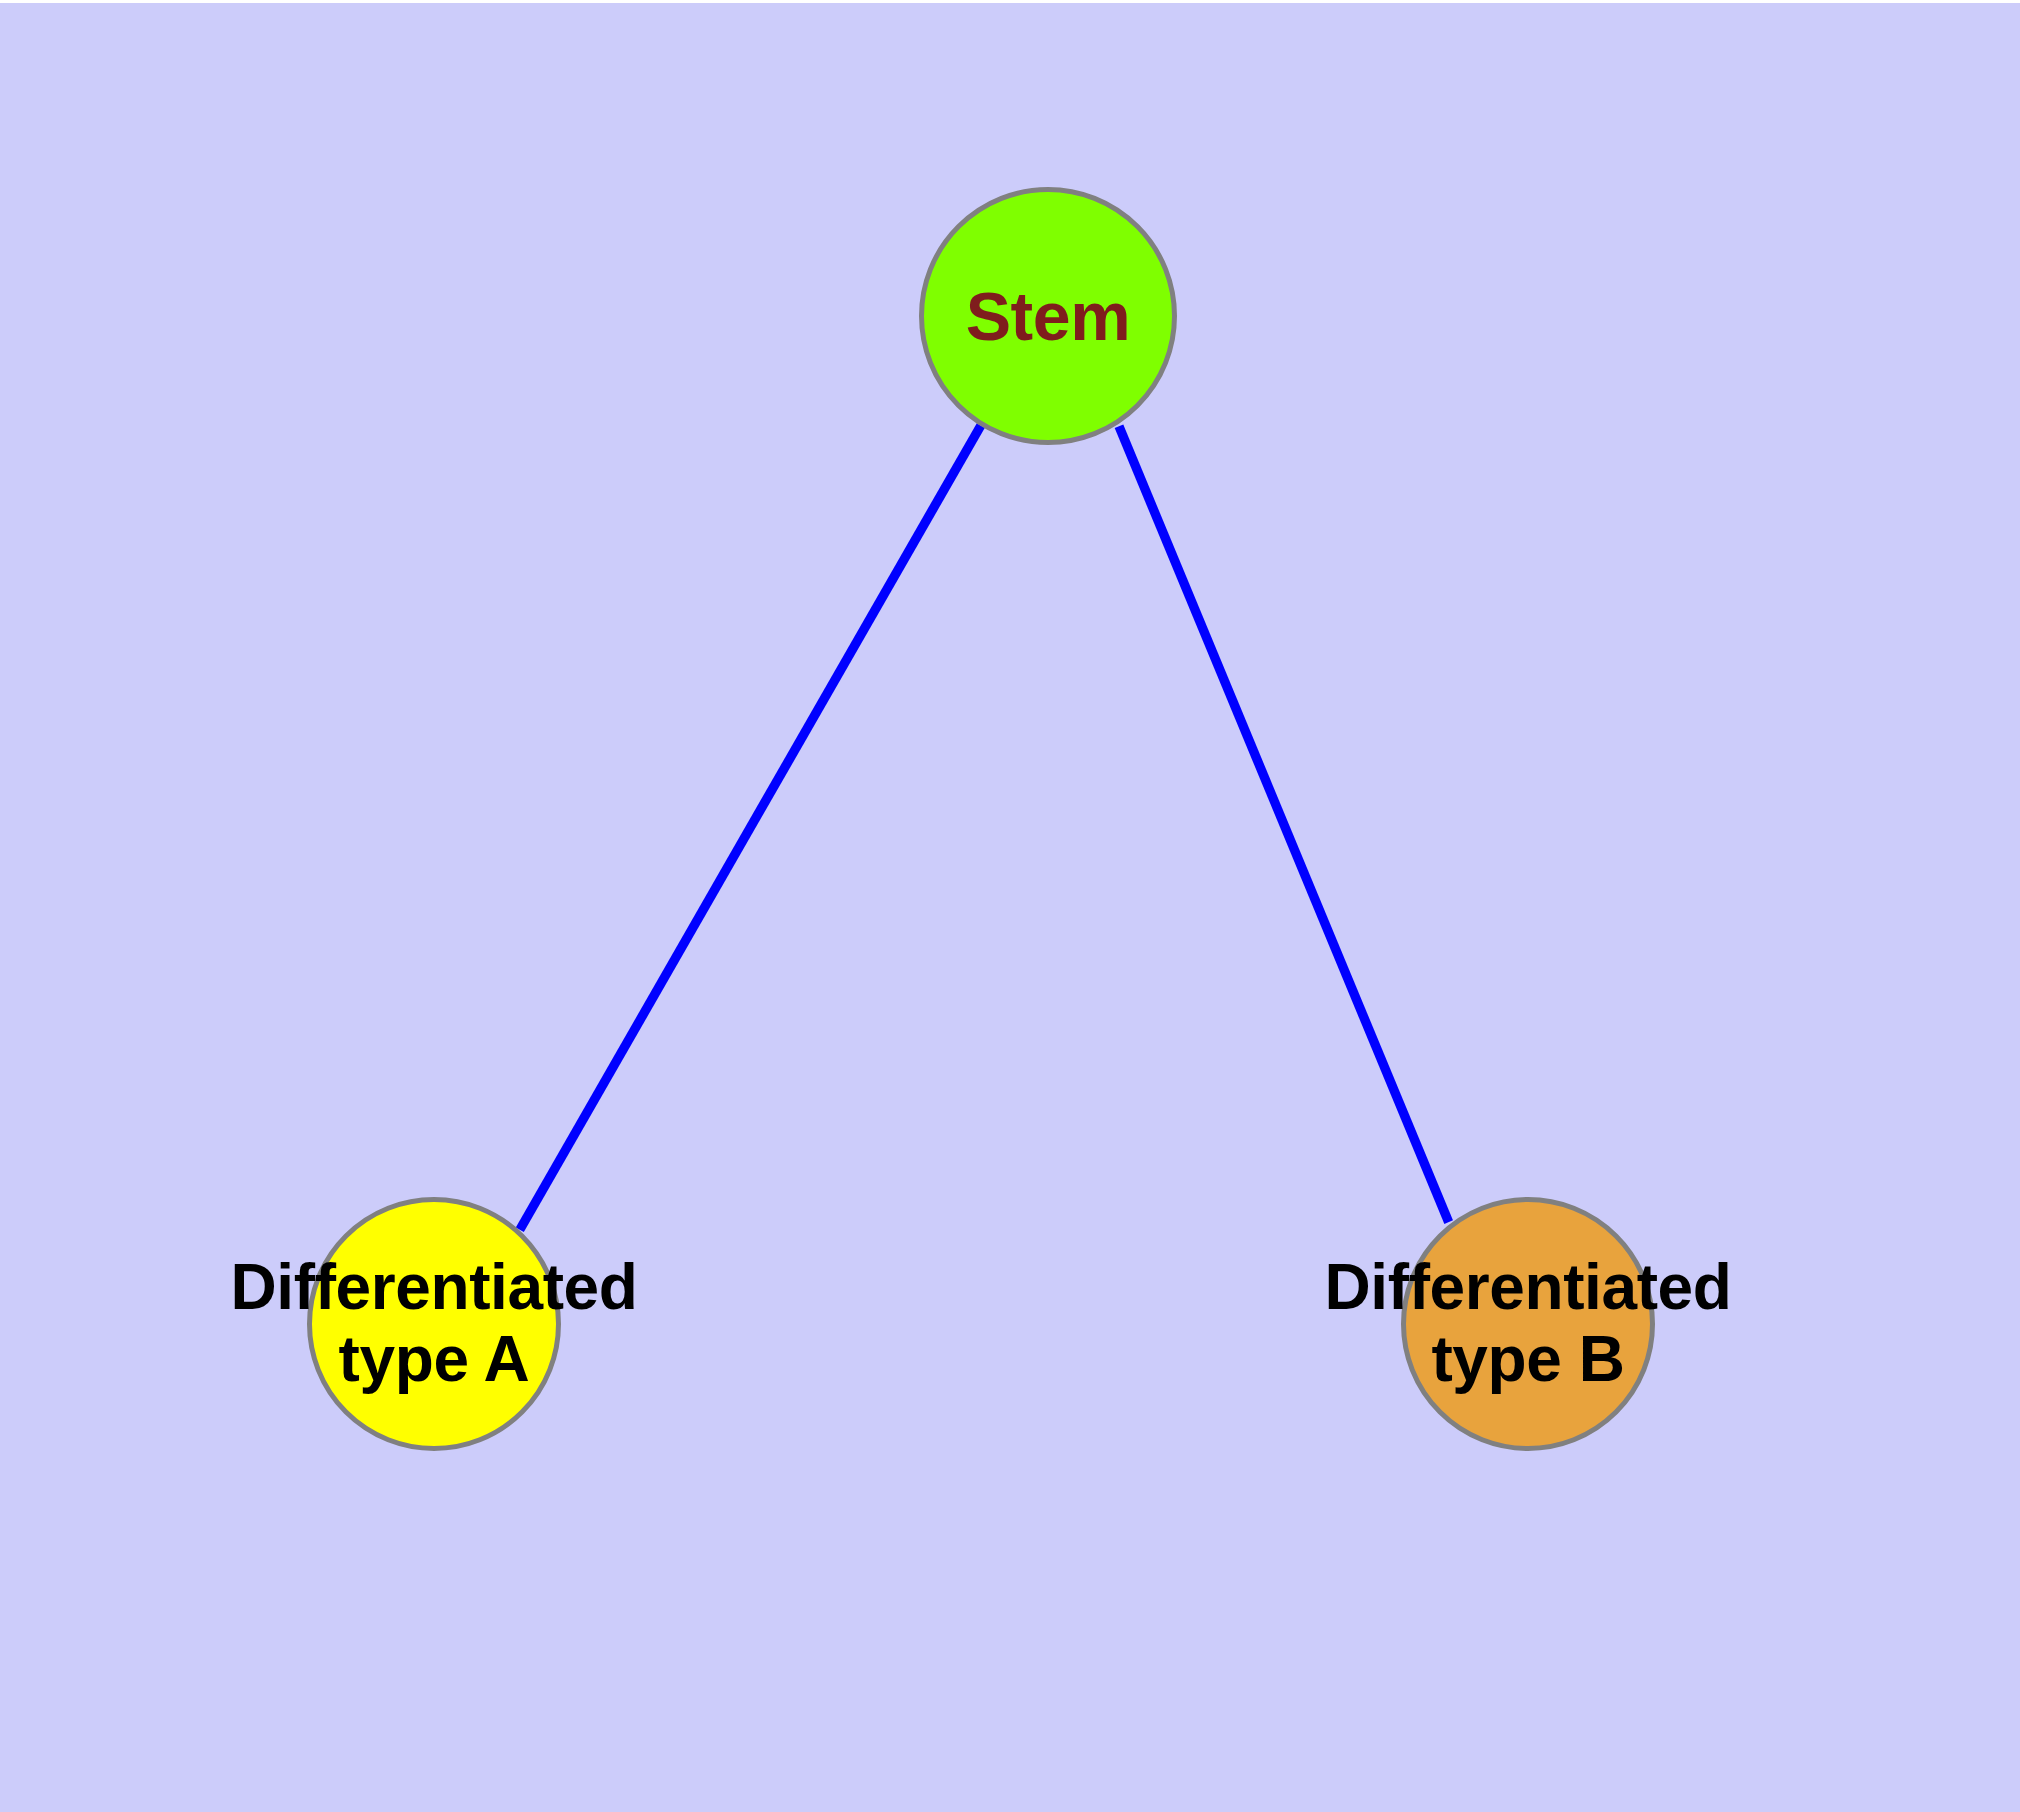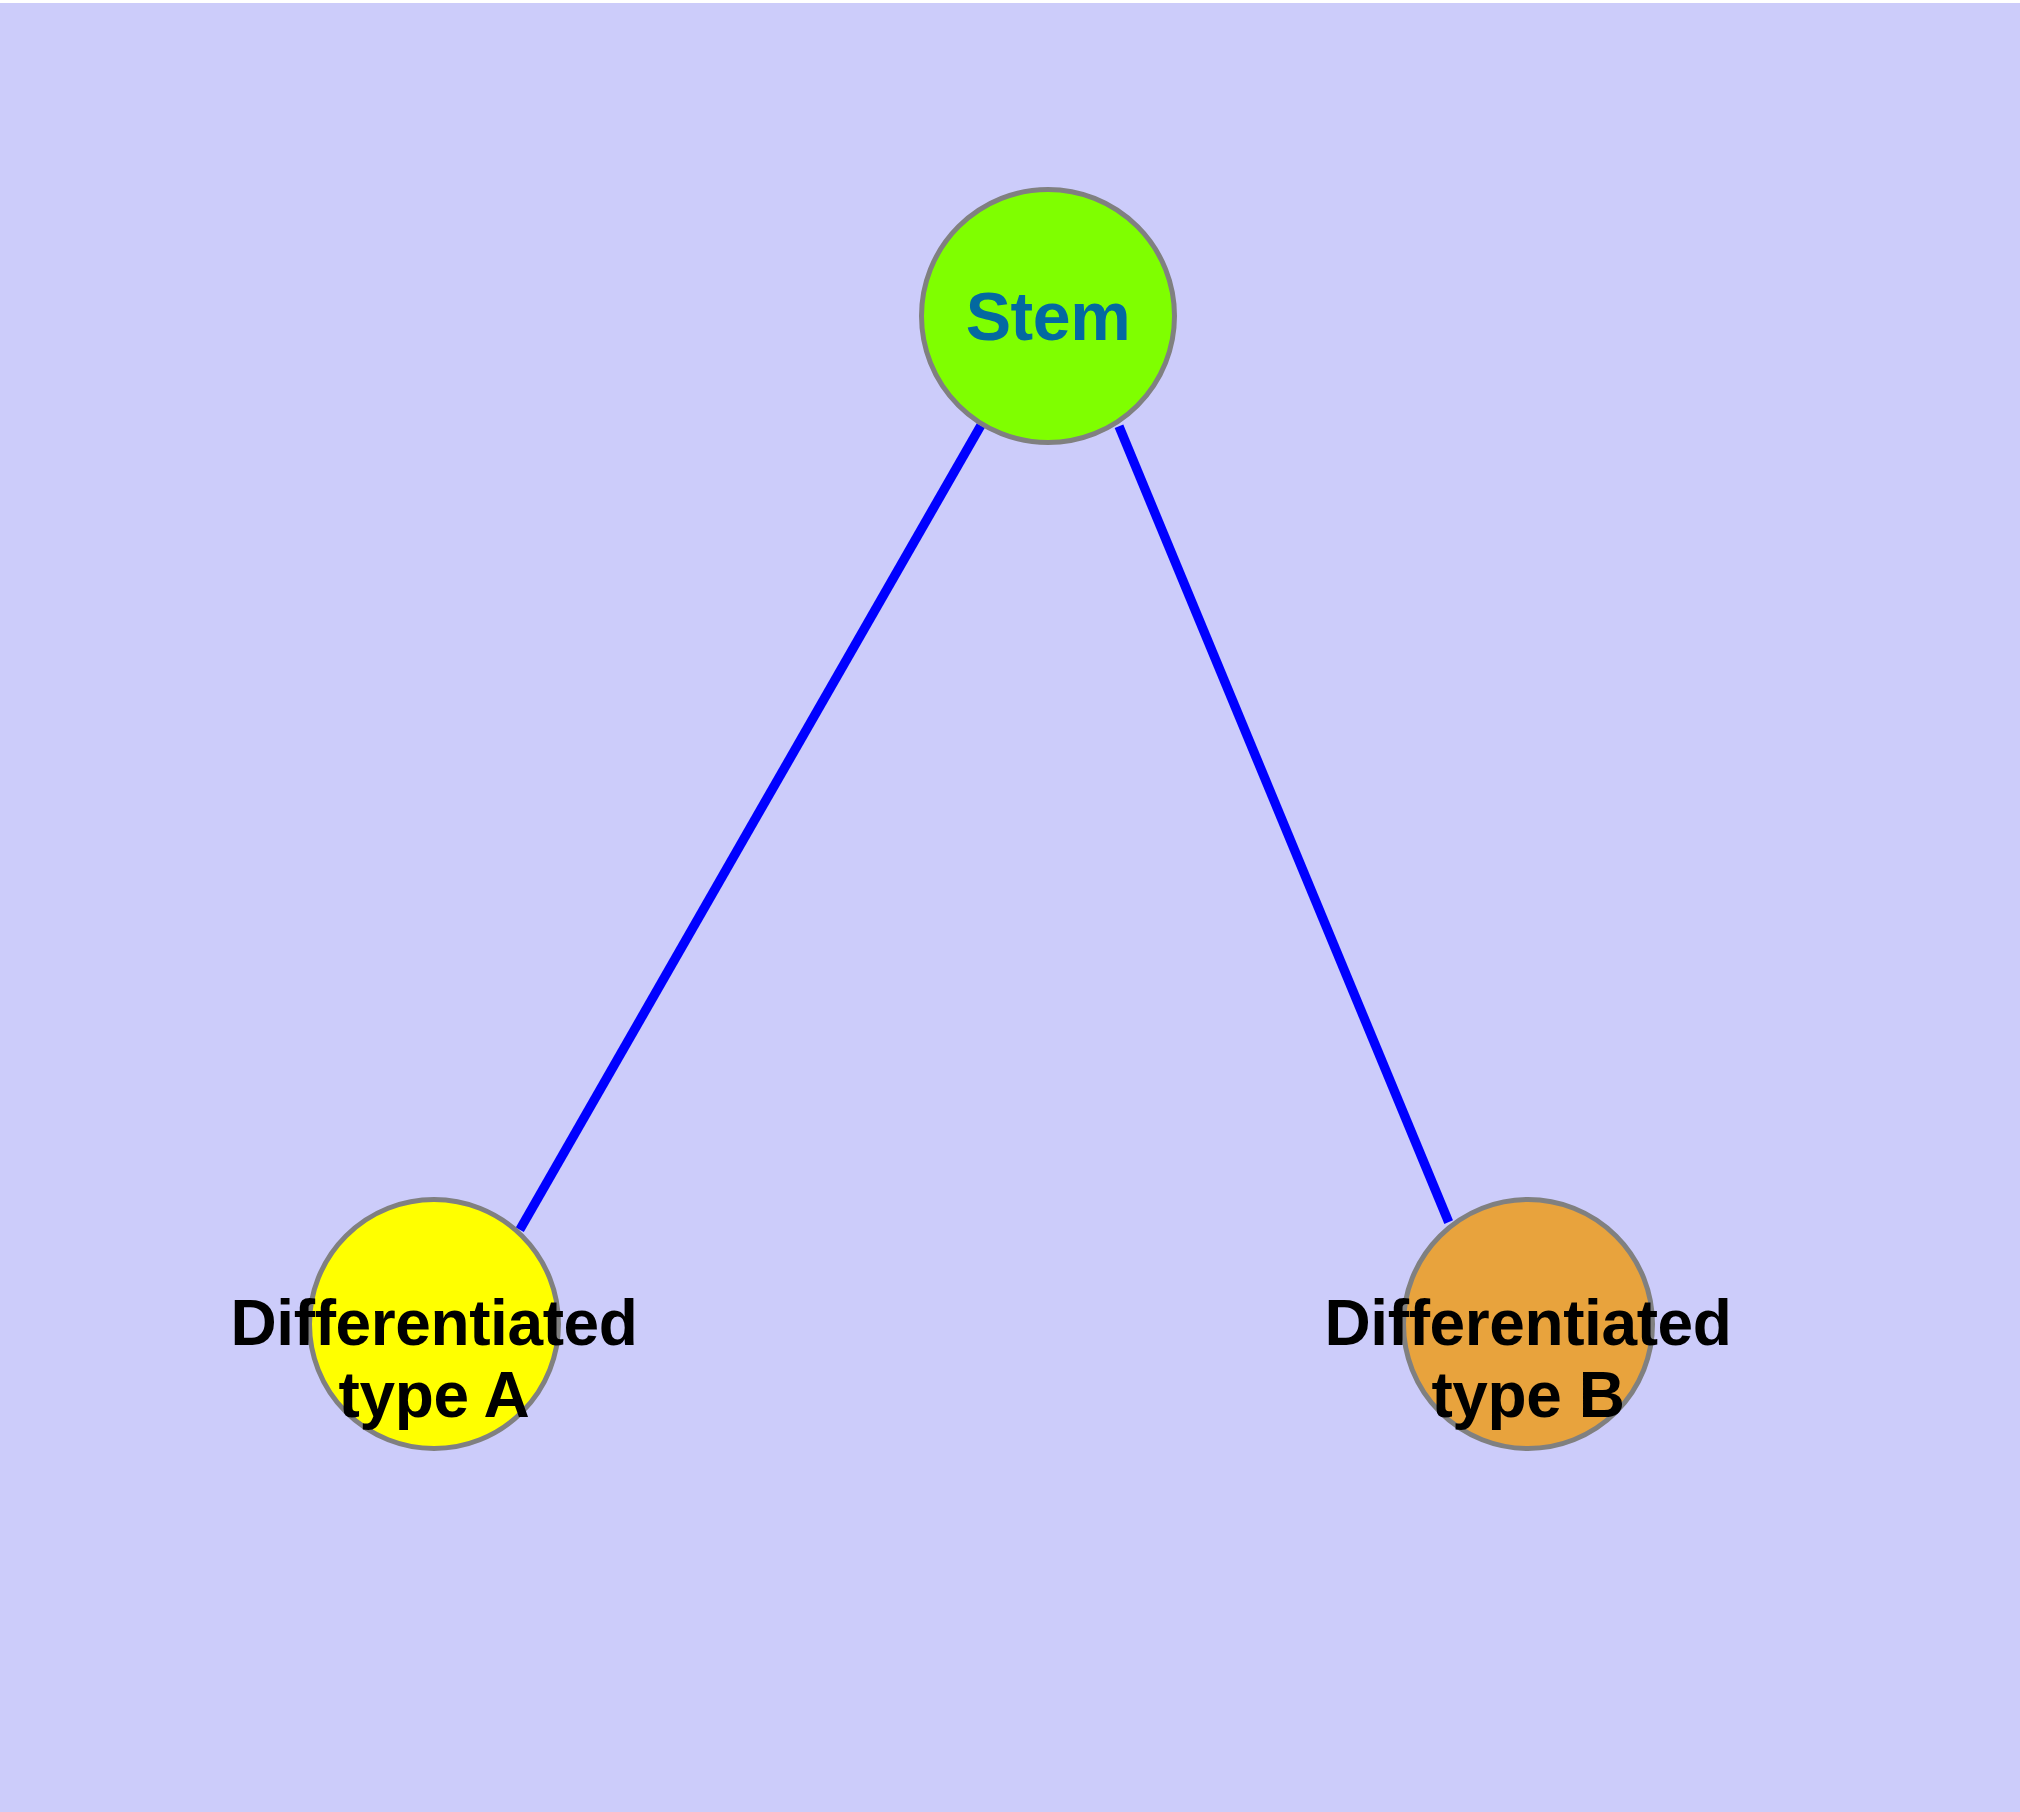--- a/index.html
+++ b/index.html
@@ -49,37 +49,37 @@
     transform: translate(-50%, -50%);
     color: #000000;
     font-weight: bold;
     text-align: center;
     white-space: pre;
     line-height: 1.12;
     letter-spacing: -0.4px;
     pointer-events: none;
   }
   .label-stem   { font-size: 68px; }
-  .label-branch { font-size: 64px; margin-top: 36px; }
+  .label-branch { font-size: 64px; }
 </style>
 </head>
 <body style="background: rgb(255, 255, 255);">
 
 <div id="canvas" style="width: 2021px; height: 1812px; background: rgb(204, 204, 250);">
 
   <div id="top-strip"></div>
 
   <svg id="graph-svg" viewBox="0 0 2384 2138" xmlns="http://www.w3.org/2000/svg">
     <line id="edge-0" stroke-linecap="butt" x1="1157" y1="502" x2="613" y2="1451" stroke="#0000ff" stroke-width="11"></line>
     <line id="edge-1" stroke-linecap="butt" x1="1320" y1="503" x2="1709" y2="1442" stroke="#0000ff" stroke-width="11"></line>
   </svg>
 
   <div class="node-group" id="node-0" style="left: 1048px; top: 316px; width: 258px; height: 258px;">
     <div class="node-circle" id="node-circle-0" style="width: 258px; height: 258px; background: rgb(127, 255, 0); border: 5.1px solid rgb(128, 128, 128);"></div>
-    <div class="node-label label-stem" style="font-size: 68px; color: #0369a1;">Stem</div>
+    <div class="node-label label-stem" style="font-size: 68px; color: #7f1d1d;">Stem</div>
   </div>
 
   <div class="node-group" id="node-1" style="left: 434px; top: 1324px; width: 254px; height: 254px;">
     <div class="node-circle" id="node-circle-1" style="width: 254px; height: 254px; background: rgb(255, 255, 0); border: 5.1px solid rgb(128, 128, 128);"></div>
     <div class="node-label label-branch" id="node-label-1" style="font-size: 64px; color: rgb(0, 0, 0);">Differentiated
 type A</div>
   </div>
 
   <div class="node-group" id="node-2" style="left: 1528px; top: 1324px; width: 254px; height: 254px;">
     <div class="node-circle" id="node-circle-2" style="width: 254px; height: 254px; background: rgb(232, 163, 61); border: 5.1px solid rgb(128, 128, 128);"></div>

